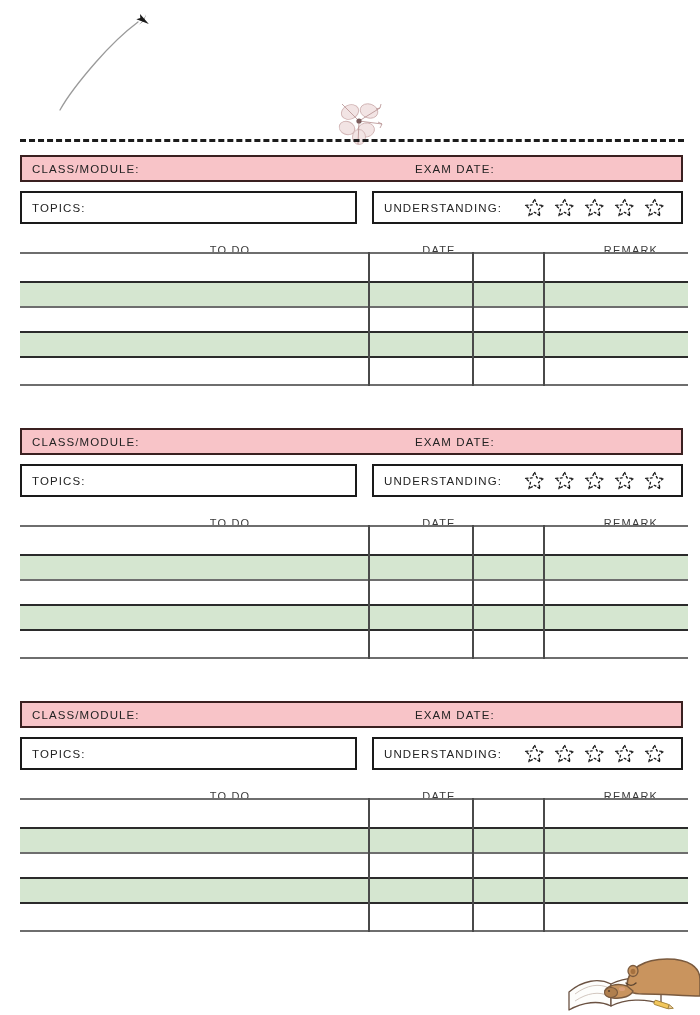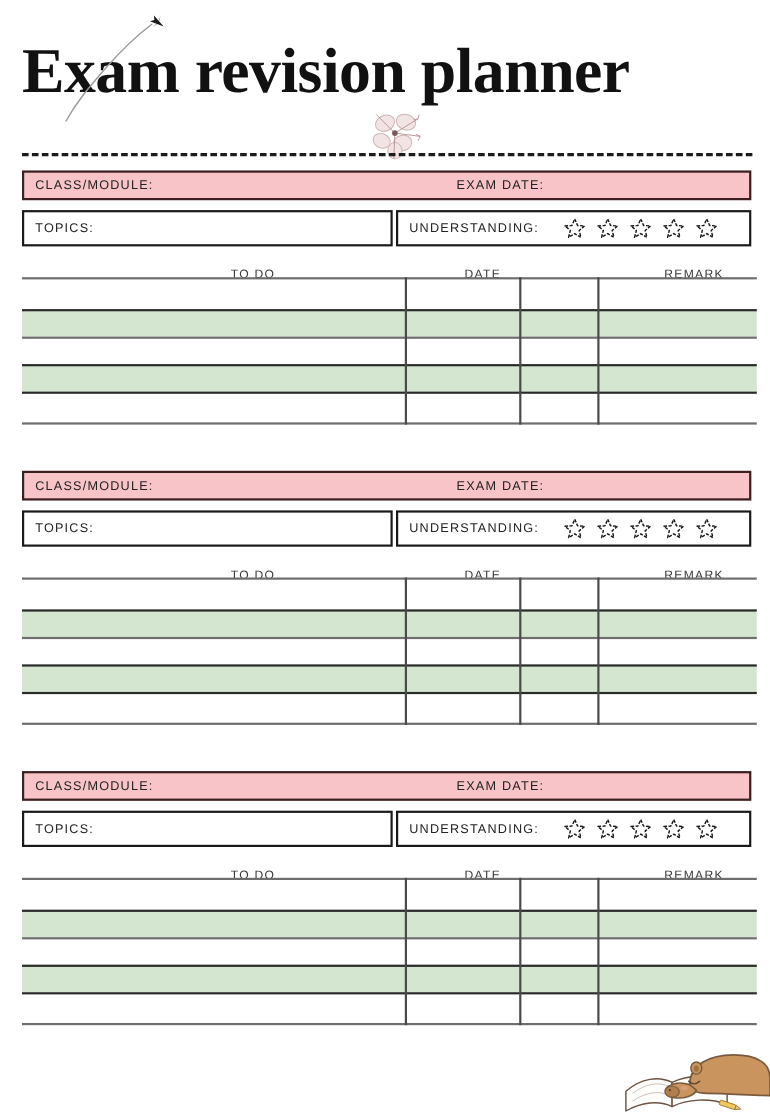--- a/index.html
+++ b/index.html
@@ -92,21 +92,21 @@
     letter-spacing: 1.1px;
     color: #232323;
   }
 
   .row-two {
     margin-top: 9px;
     margin-left: 20px;
     width: 663px;
     height: 33px;
     display: flex;
-    gap: 3px;
+    gap: 15px;
   }
 
   .topics-box {
     width: 337px;
     height: 33px;
     border: 2px solid #1a1a1a;
     display: flex;
     align-items: center;
   }
   .topics-box .lbl {
@@ -204,21 +204,20 @@
     width: 135px;
     height: 63px;
     pointer-events: none;
   }
 </style>
 </head>
 <body>
 
 <div class="header">
 
-  <div class="page-title">Exam revision planner</div>
 
   <svg class="plane-doodle" viewBox="0 0 160 112">
     <path d="M38 110 C 48 92, 60 78, 74 62 C 88 46, 100 34, 116 22" fill="none" stroke="#9a9a9a" stroke-width="1.3" stroke-linecap="round"></path>
     <g transform="translate(118,14) rotate(35)">
       <path d="M0 0 L13 3.2 L0 6.4 L2.6 3.2 Z" fill="#1a1a1a"></path>
       <path d="M5 -3.4 L7.2 3.2 L5 9.8 L6.6 3.2 Z" fill="#1a1a1a"></path>
     </g>
   </svg>
 
   <svg class="flower-doodle" viewBox="0 0 80 50">

